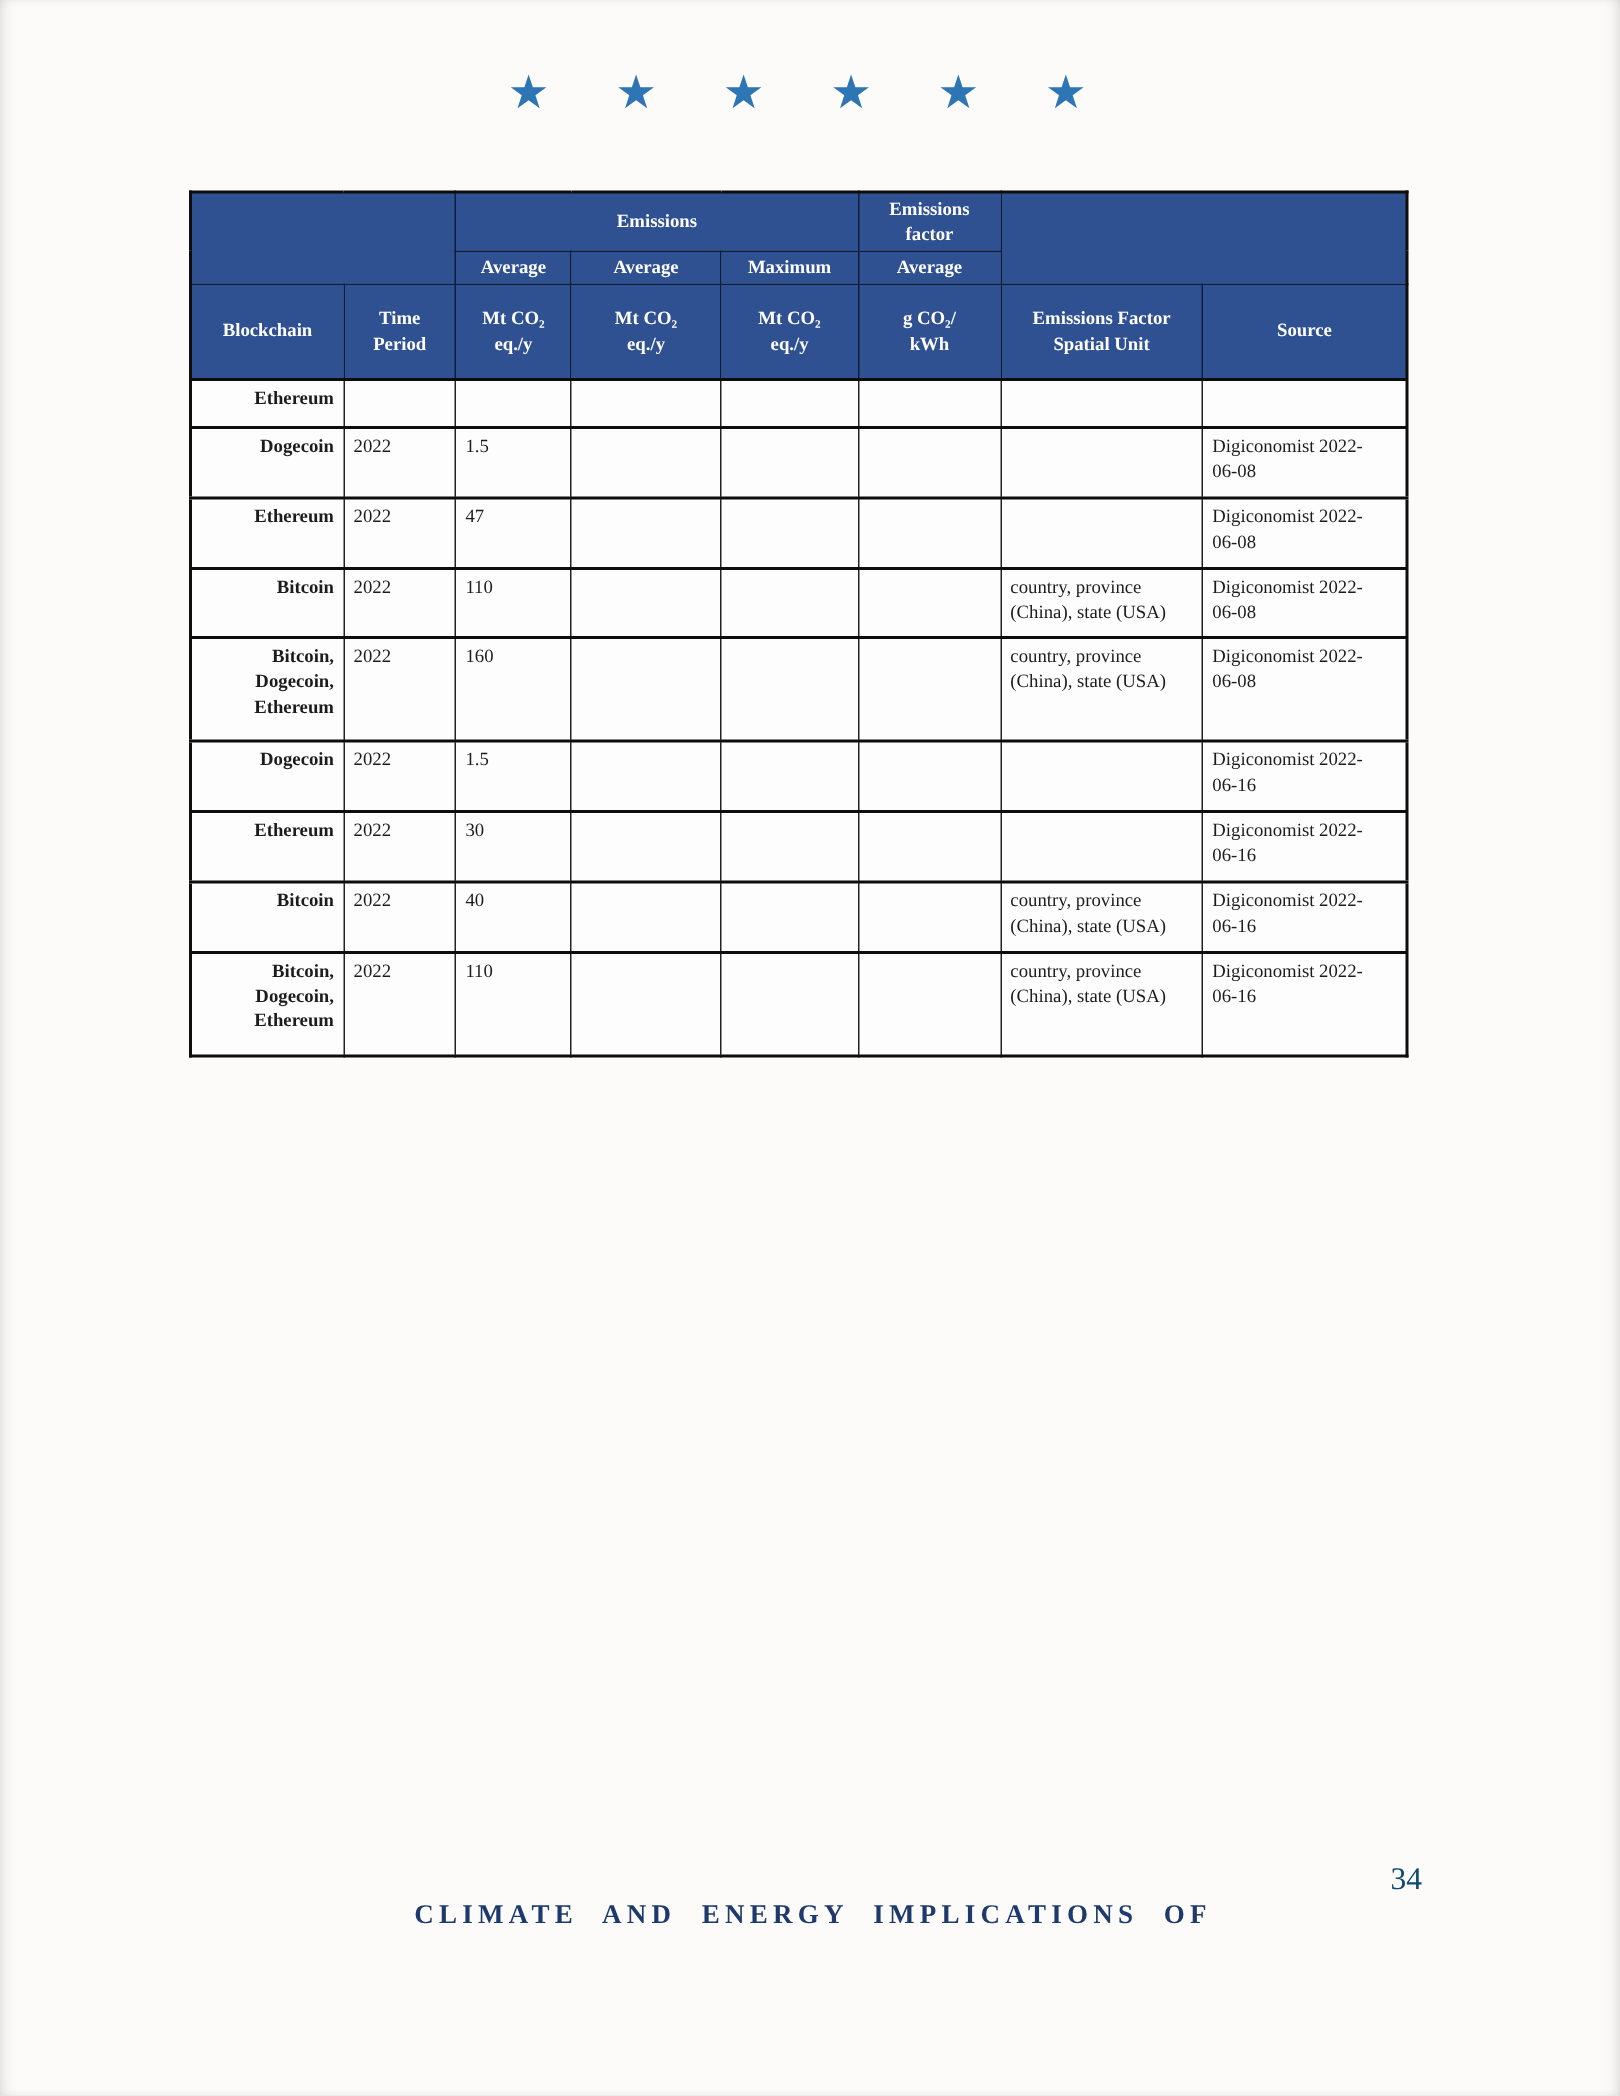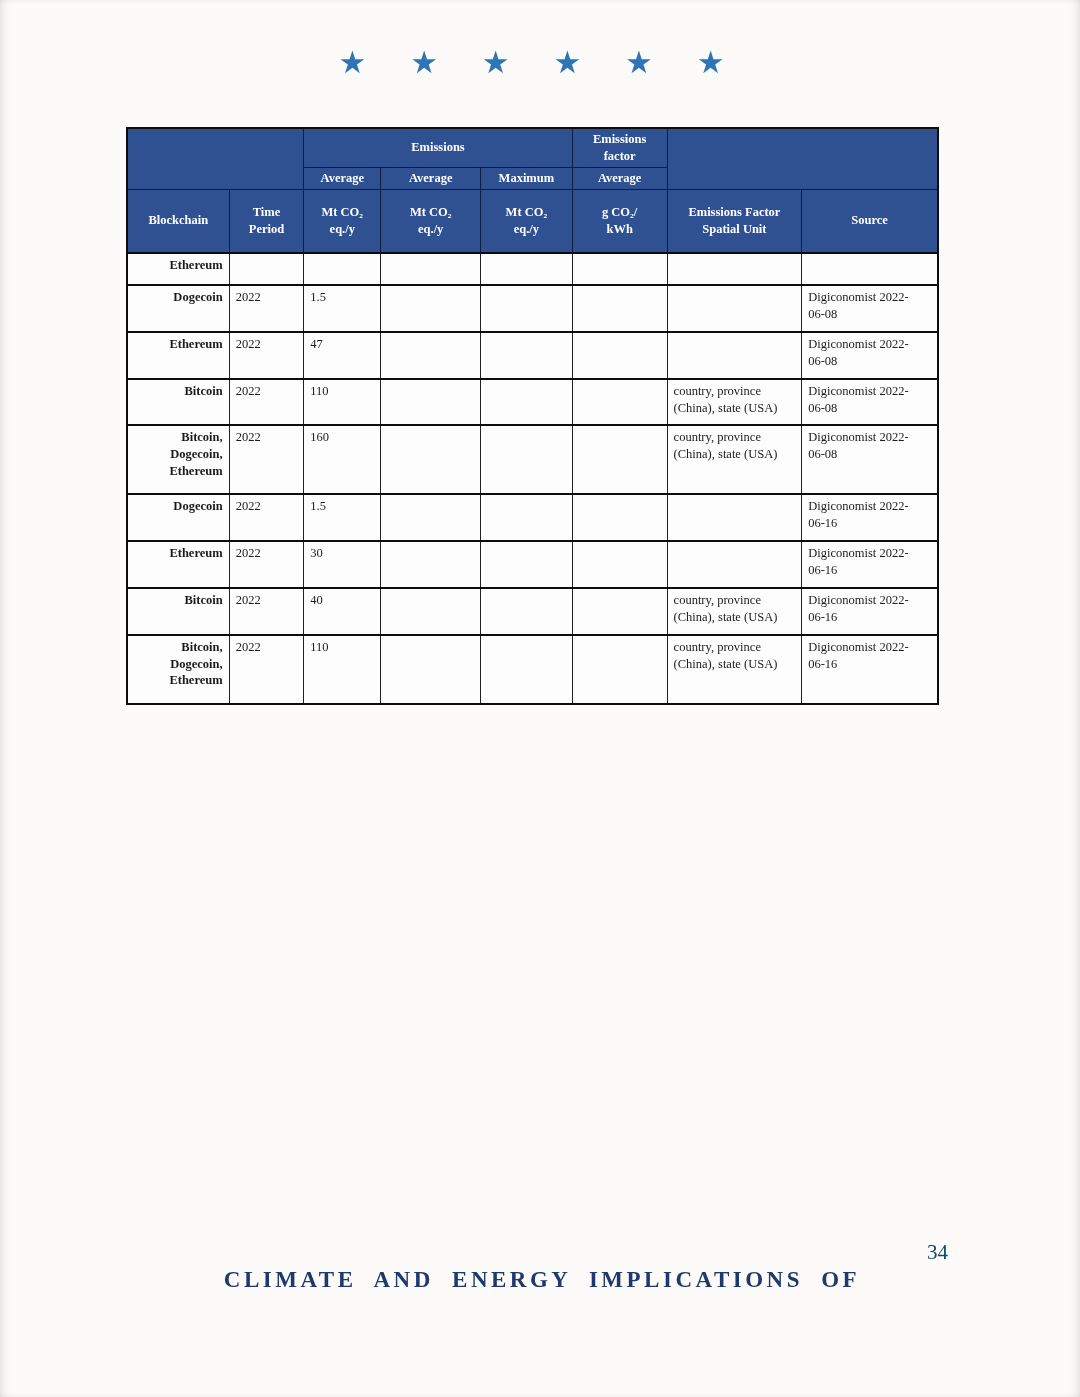--- a/index.html
+++ b/index.html
@@ -74,21 +74,21 @@
     right: 132px;
     font-size: 21px;
     color: #0c4a6e;
   }
   .footer-title {
     position: absolute;
     top: 1263px; left: 4px; right: 0;
     text-align: center;
     color: #1e3a6d;
     font-weight: bold;
-    font-size: 23px;
+    font-size: 18px;
     letter-spacing: 3.5px;
     word-spacing: 9px;
     line-height: 1.45;
   }
 </style>
 </head>
 <body>
 
 <div class="page">
 

